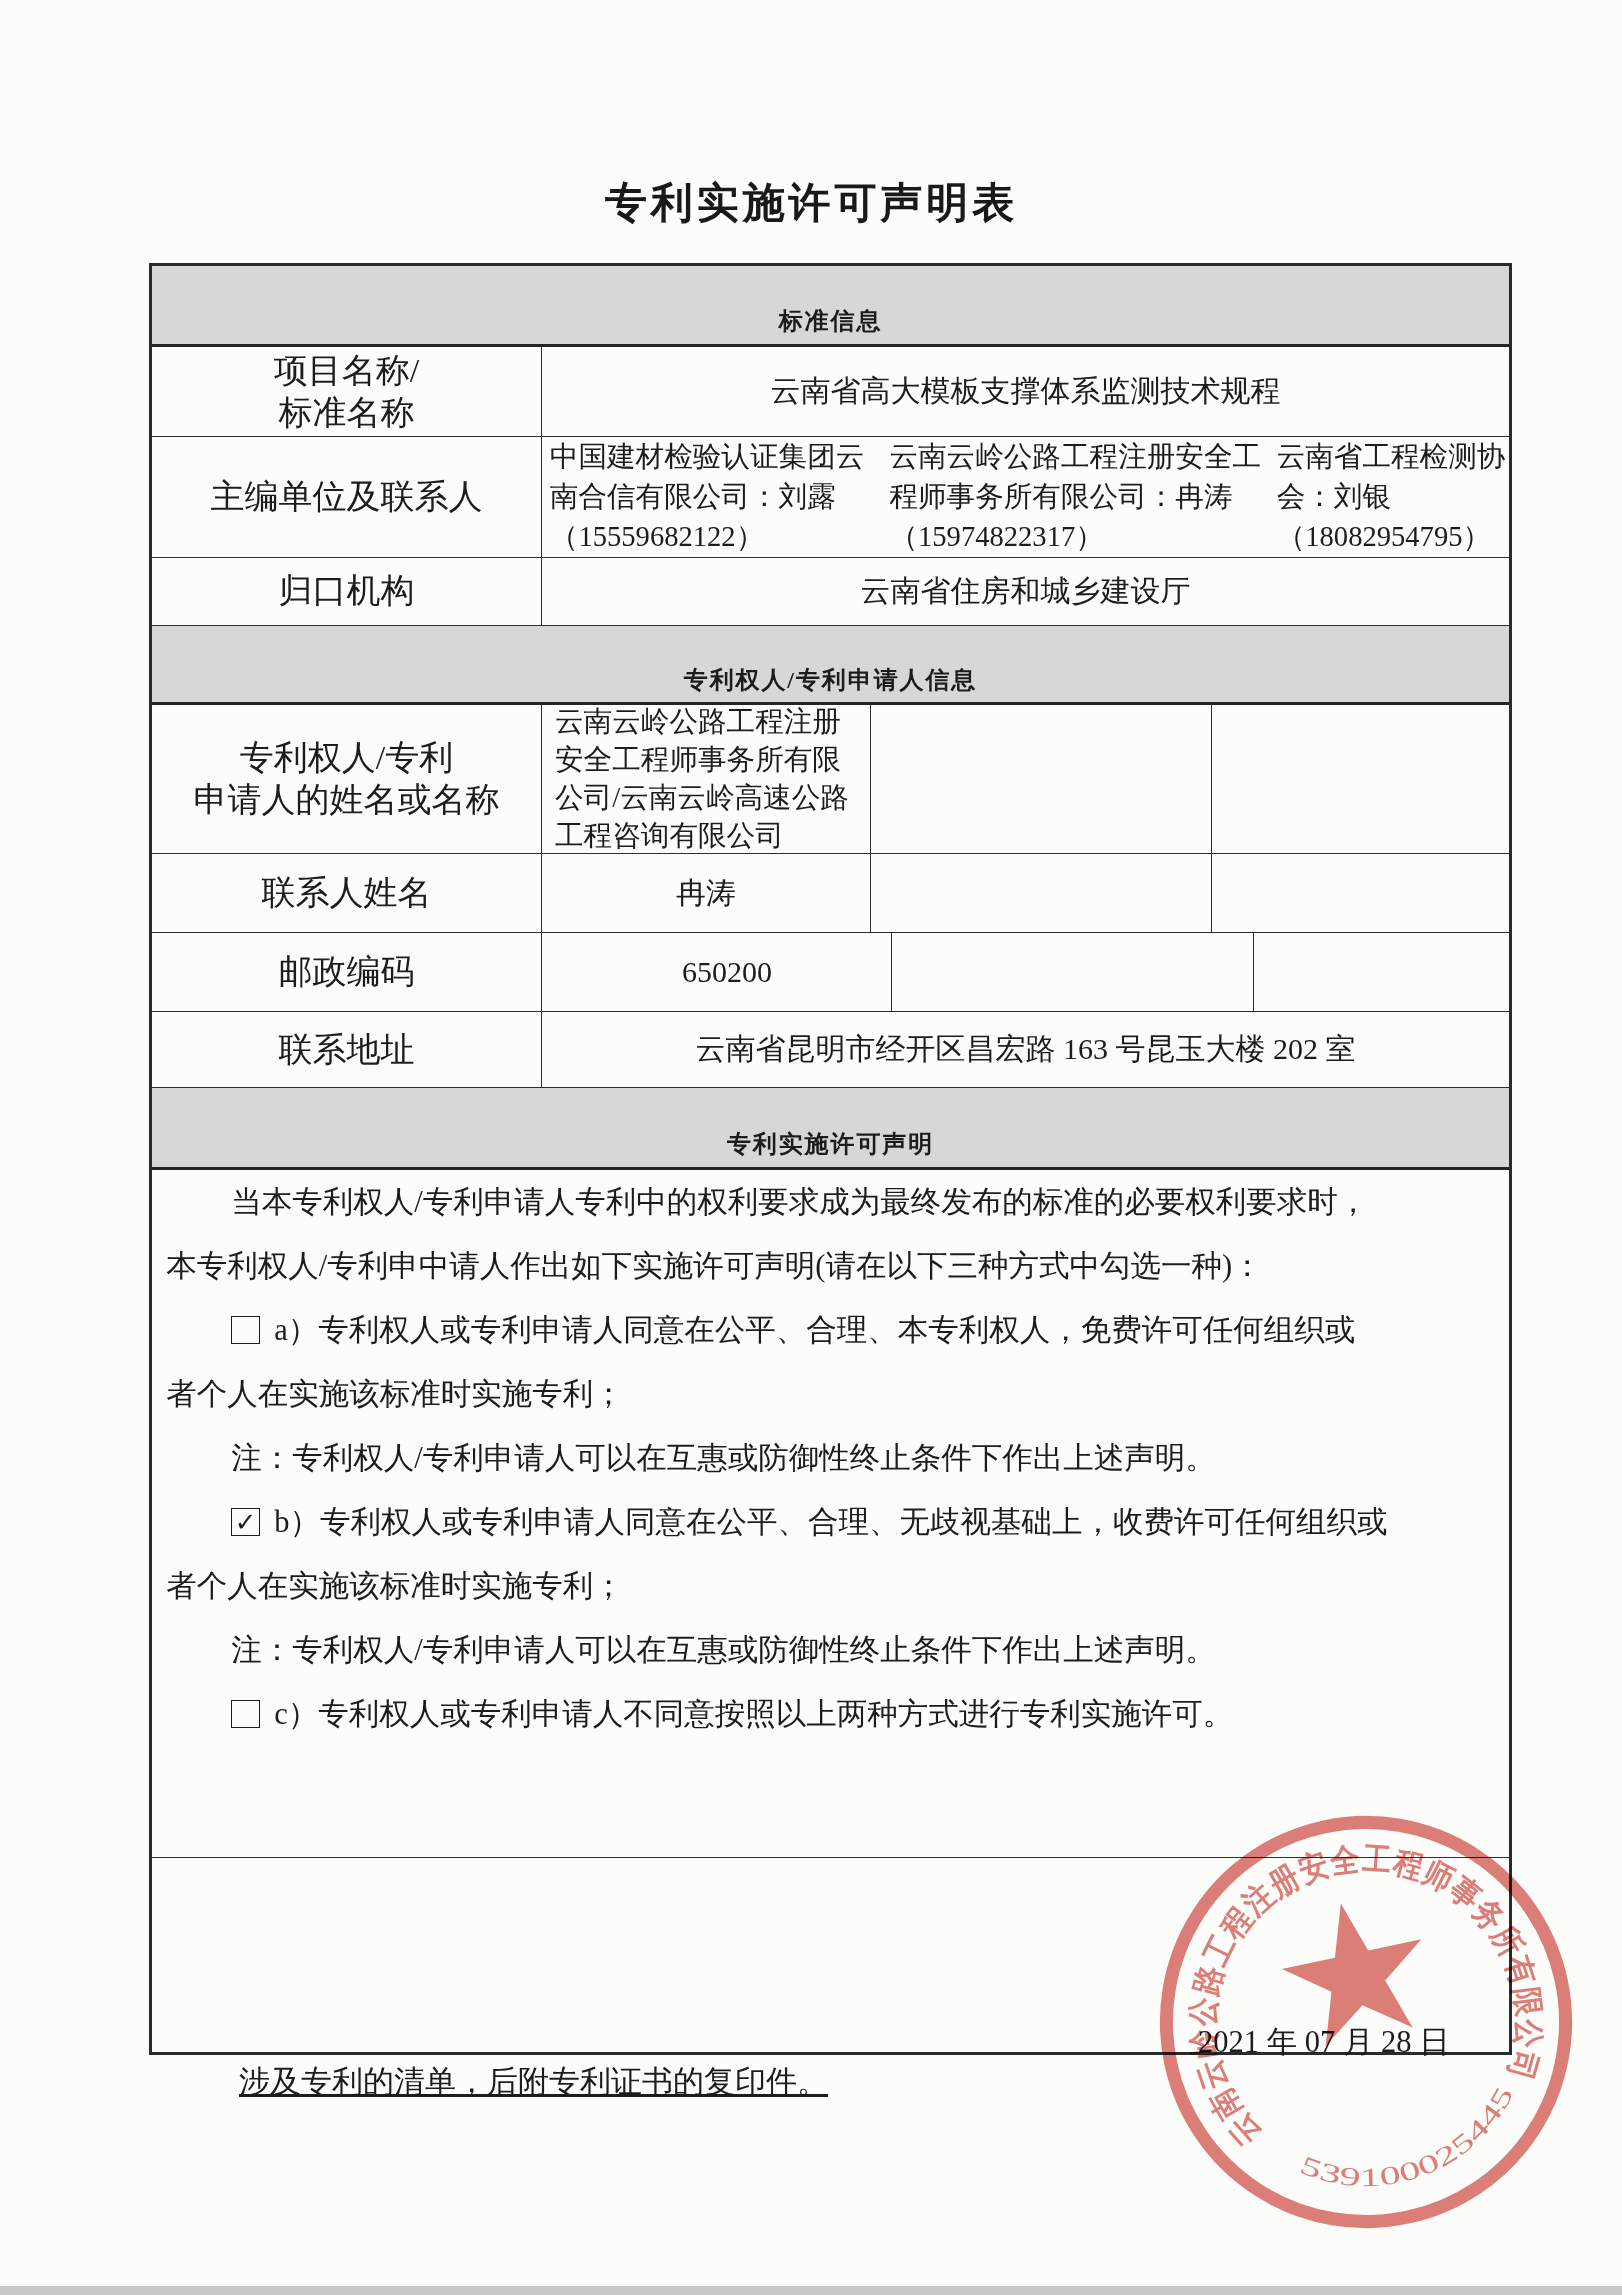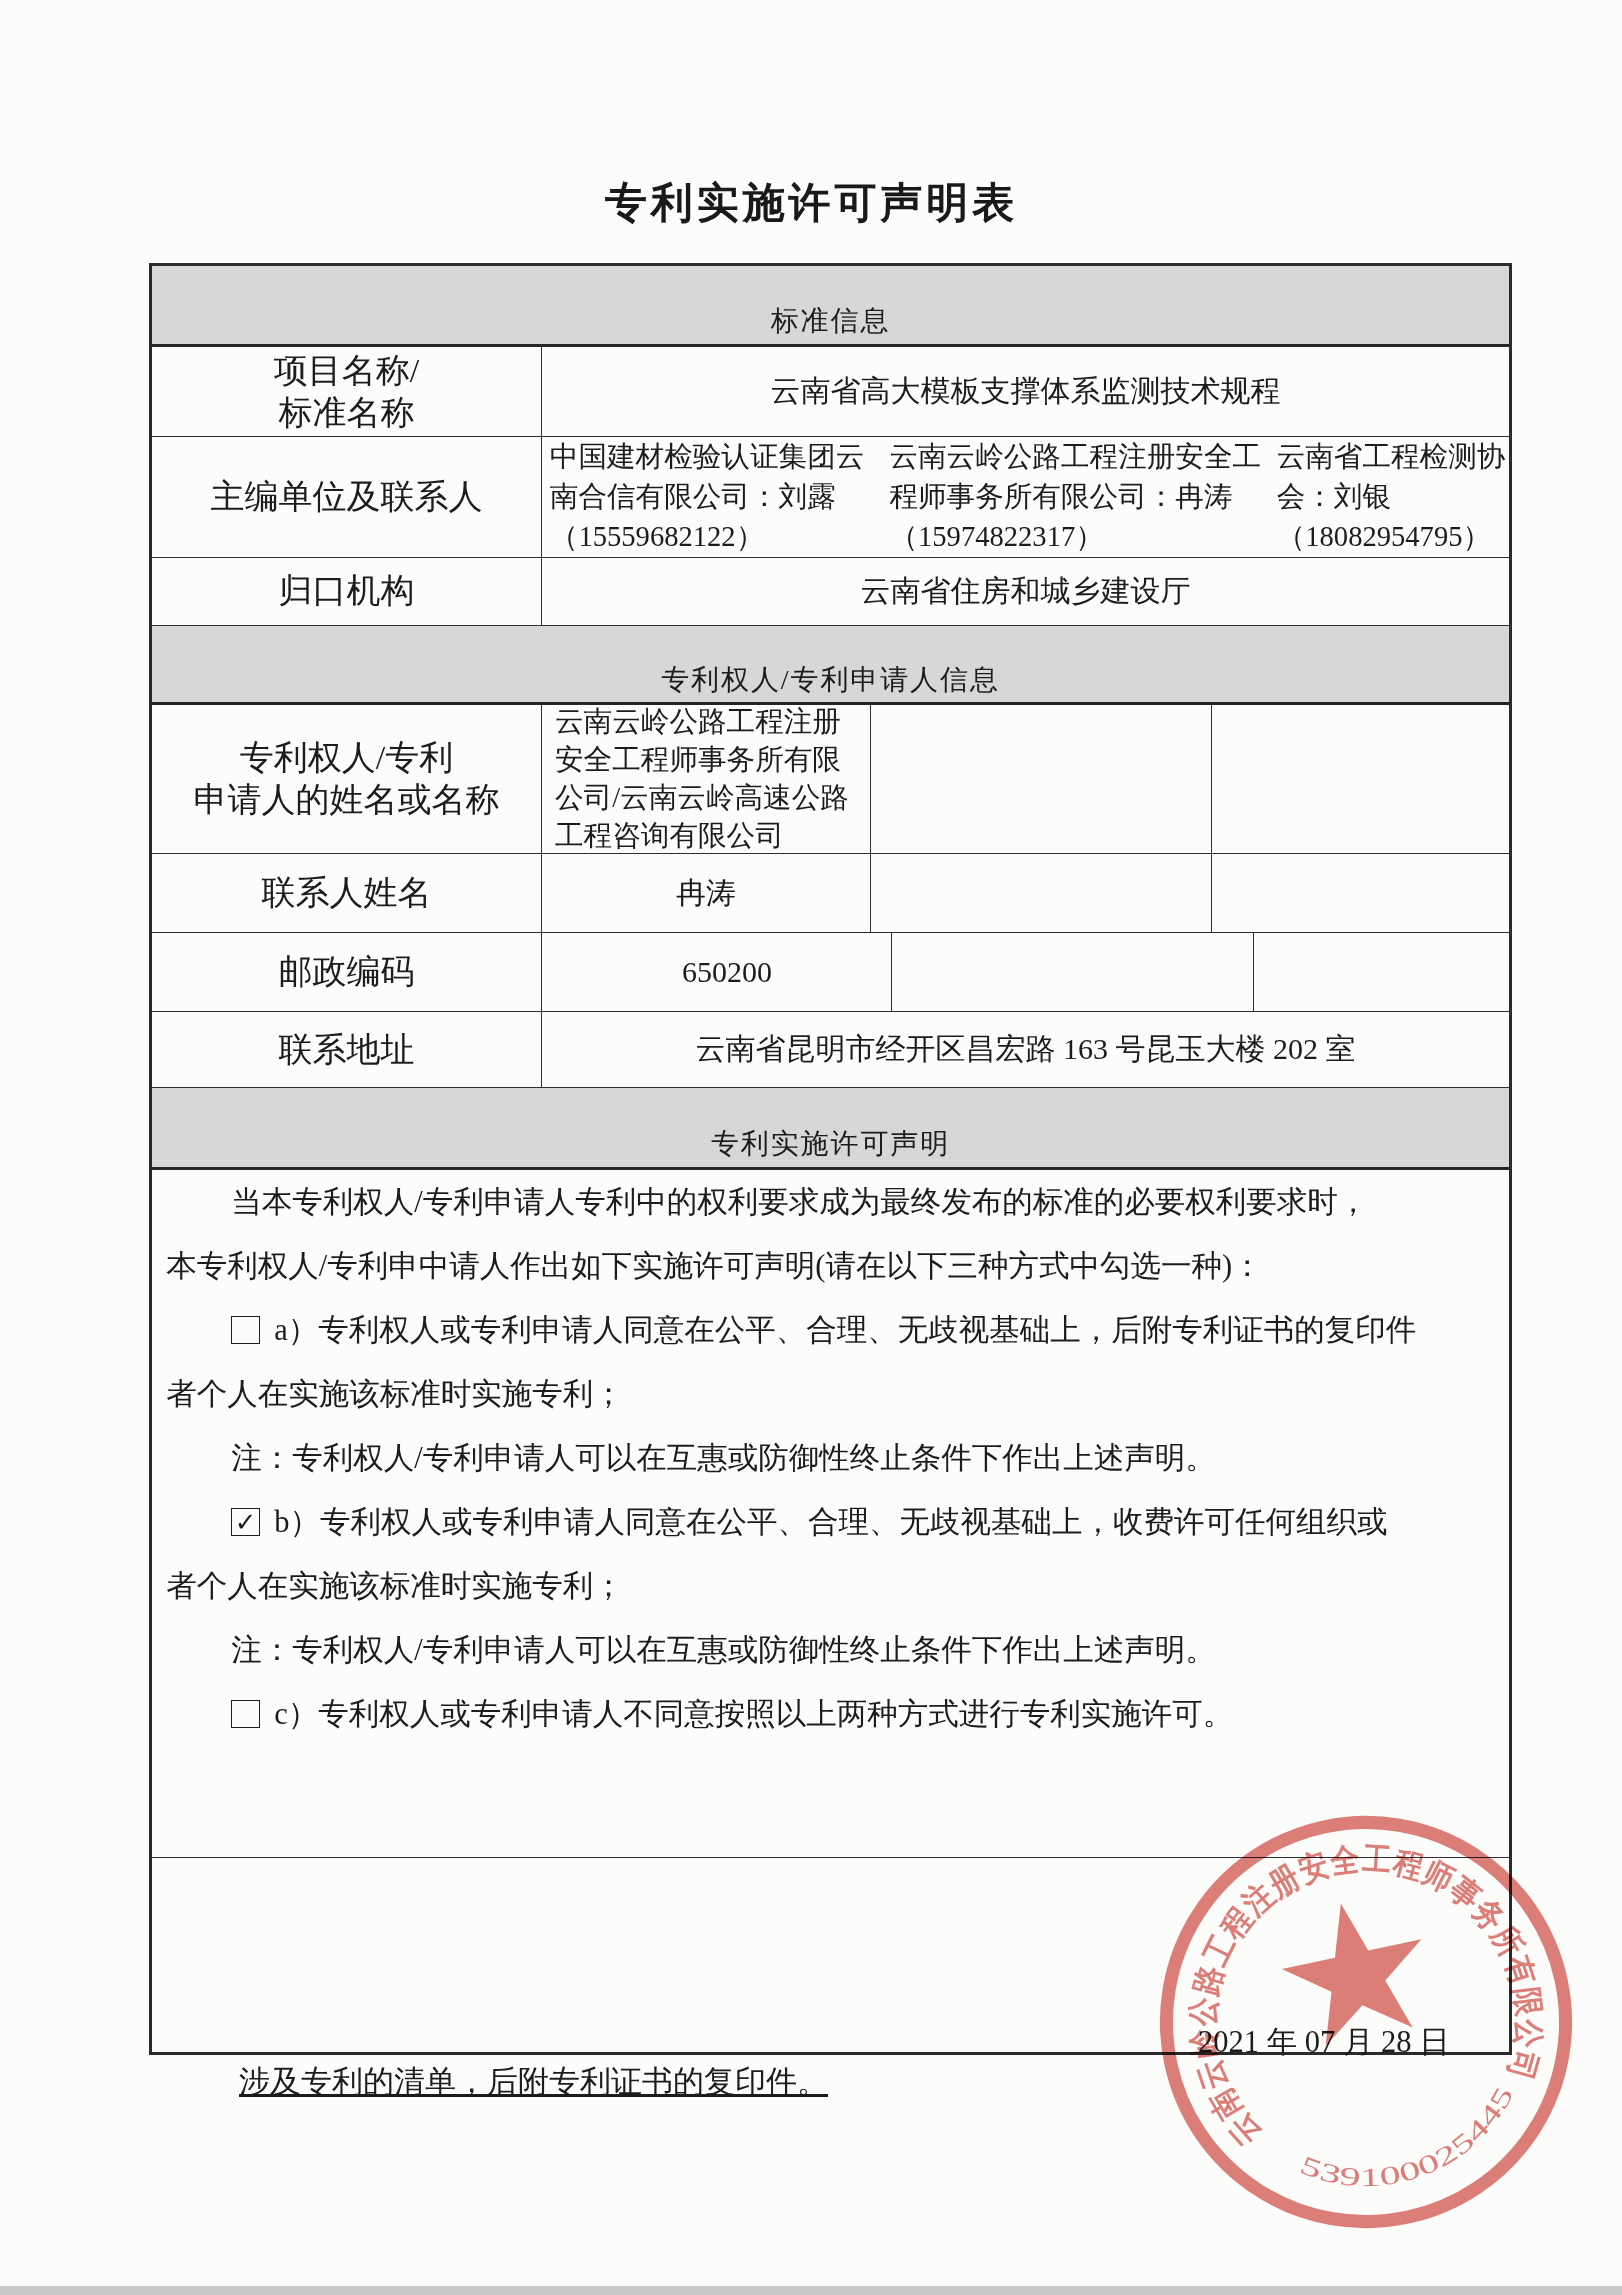--- a/index.html
+++ b/index.html
@@ -28,21 +28,21 @@
   .row.gray { background:#d7d7d7; border-bottom:3.2px solid #262626; }
   .row.last { border-bottom:none; }
   .cell { box-sizing:border-box; border-right:1.9px solid #2e2e2e; display:flex;
           align-items:center; justify-content:center; }
   .cell.no-r { border-right:none; }
   .cell.label { width:390px; font-size:34px; text-align:center; white-space:pre-line; line-height:42px; }
   .cell.v1 { width:329px; }
   .cell.v2 { width:341px; }
   .cell.grow { flex:1; }
   .section-title { width:100%; display:flex; align-items:center; justify-content:center;
-          font-size:28px; font-weight:normal; letter-spacing:1.9px;margin-top:32px; }
+          font-size:24px; font-weight:bold; letter-spacing:1.9px;margin-top:32px; }
   .value-center { font-size:30px; text-align:center; }
   .editor-lines { flex-direction:row; align-items:flex-start; justify-content:center;
           padding-left:7.8px; font-size:28.6px; line-height:40px; }
   .name-wrap { font-size:28.6px; line-height:38px; text-align:left; padding:5.2px 13px; }
   .decl-cell { position:absolute; left:0; top:0; width:1357px; height:571px;
           padding:0 14.3px; box-sizing:border-box; }
   .decl-line { height:64px; display:flex; align-items:center; font-size:30.5px; }
   .decl-line.indent { padding-left:65px; }
   .checkbox { width:28.6px; height:28.6px; border:1.9px solid #1d1d1d; box-sizing:border-box;
           display:inline-flex; align-items:center; justify-content:center;
@@ -126,21 +126,21 @@
     <div class="row gray" style="top:822px; height:82px;">
       <div class="section-title">专利实施许可声明</div>
     </div>
 
     <div class="row" style="top:904px; height:688px;">
       <div class="decl-cell">
         <div class="decl-line indent">当本专利权人/专利申请人专利中的权利要求成为最终发布的标准的必要权利要求时，</div>
         <div class="decl-line">本专利权人/专利申中请人作出如下实施许可声明(请在以下三种方式中勾选一种)：</div>
         <div class="decl-line indent">
           <span class="checkbox"></span>
-          <span>a）专利权人或专利申请人同意在公平、合理、无歧视基础上，后附专利证书的复印件</span>
+          <span>a）专利权人或专利申请人同意在公平、合理、本专利权人，免费许可任何组织或</span>
         </div>
         <div class="decl-line">者个人在实施该标准时实施专利；</div>
         <div class="decl-line indent">注：专利权人/专利申请人可以在互惠或防御性终止条件下作出上述声明。</div>
         <div class="decl-line indent">
           <span class="checkbox">
               <span class="checkmark">✓</span>
             </span>
           <span>b）专利权人或专利申请人同意在公平、合理、无歧视基础上，收费许可任何组织或</span>
         </div>
         <div class="decl-line">者个人在实施该标准时实施专利；</div>

